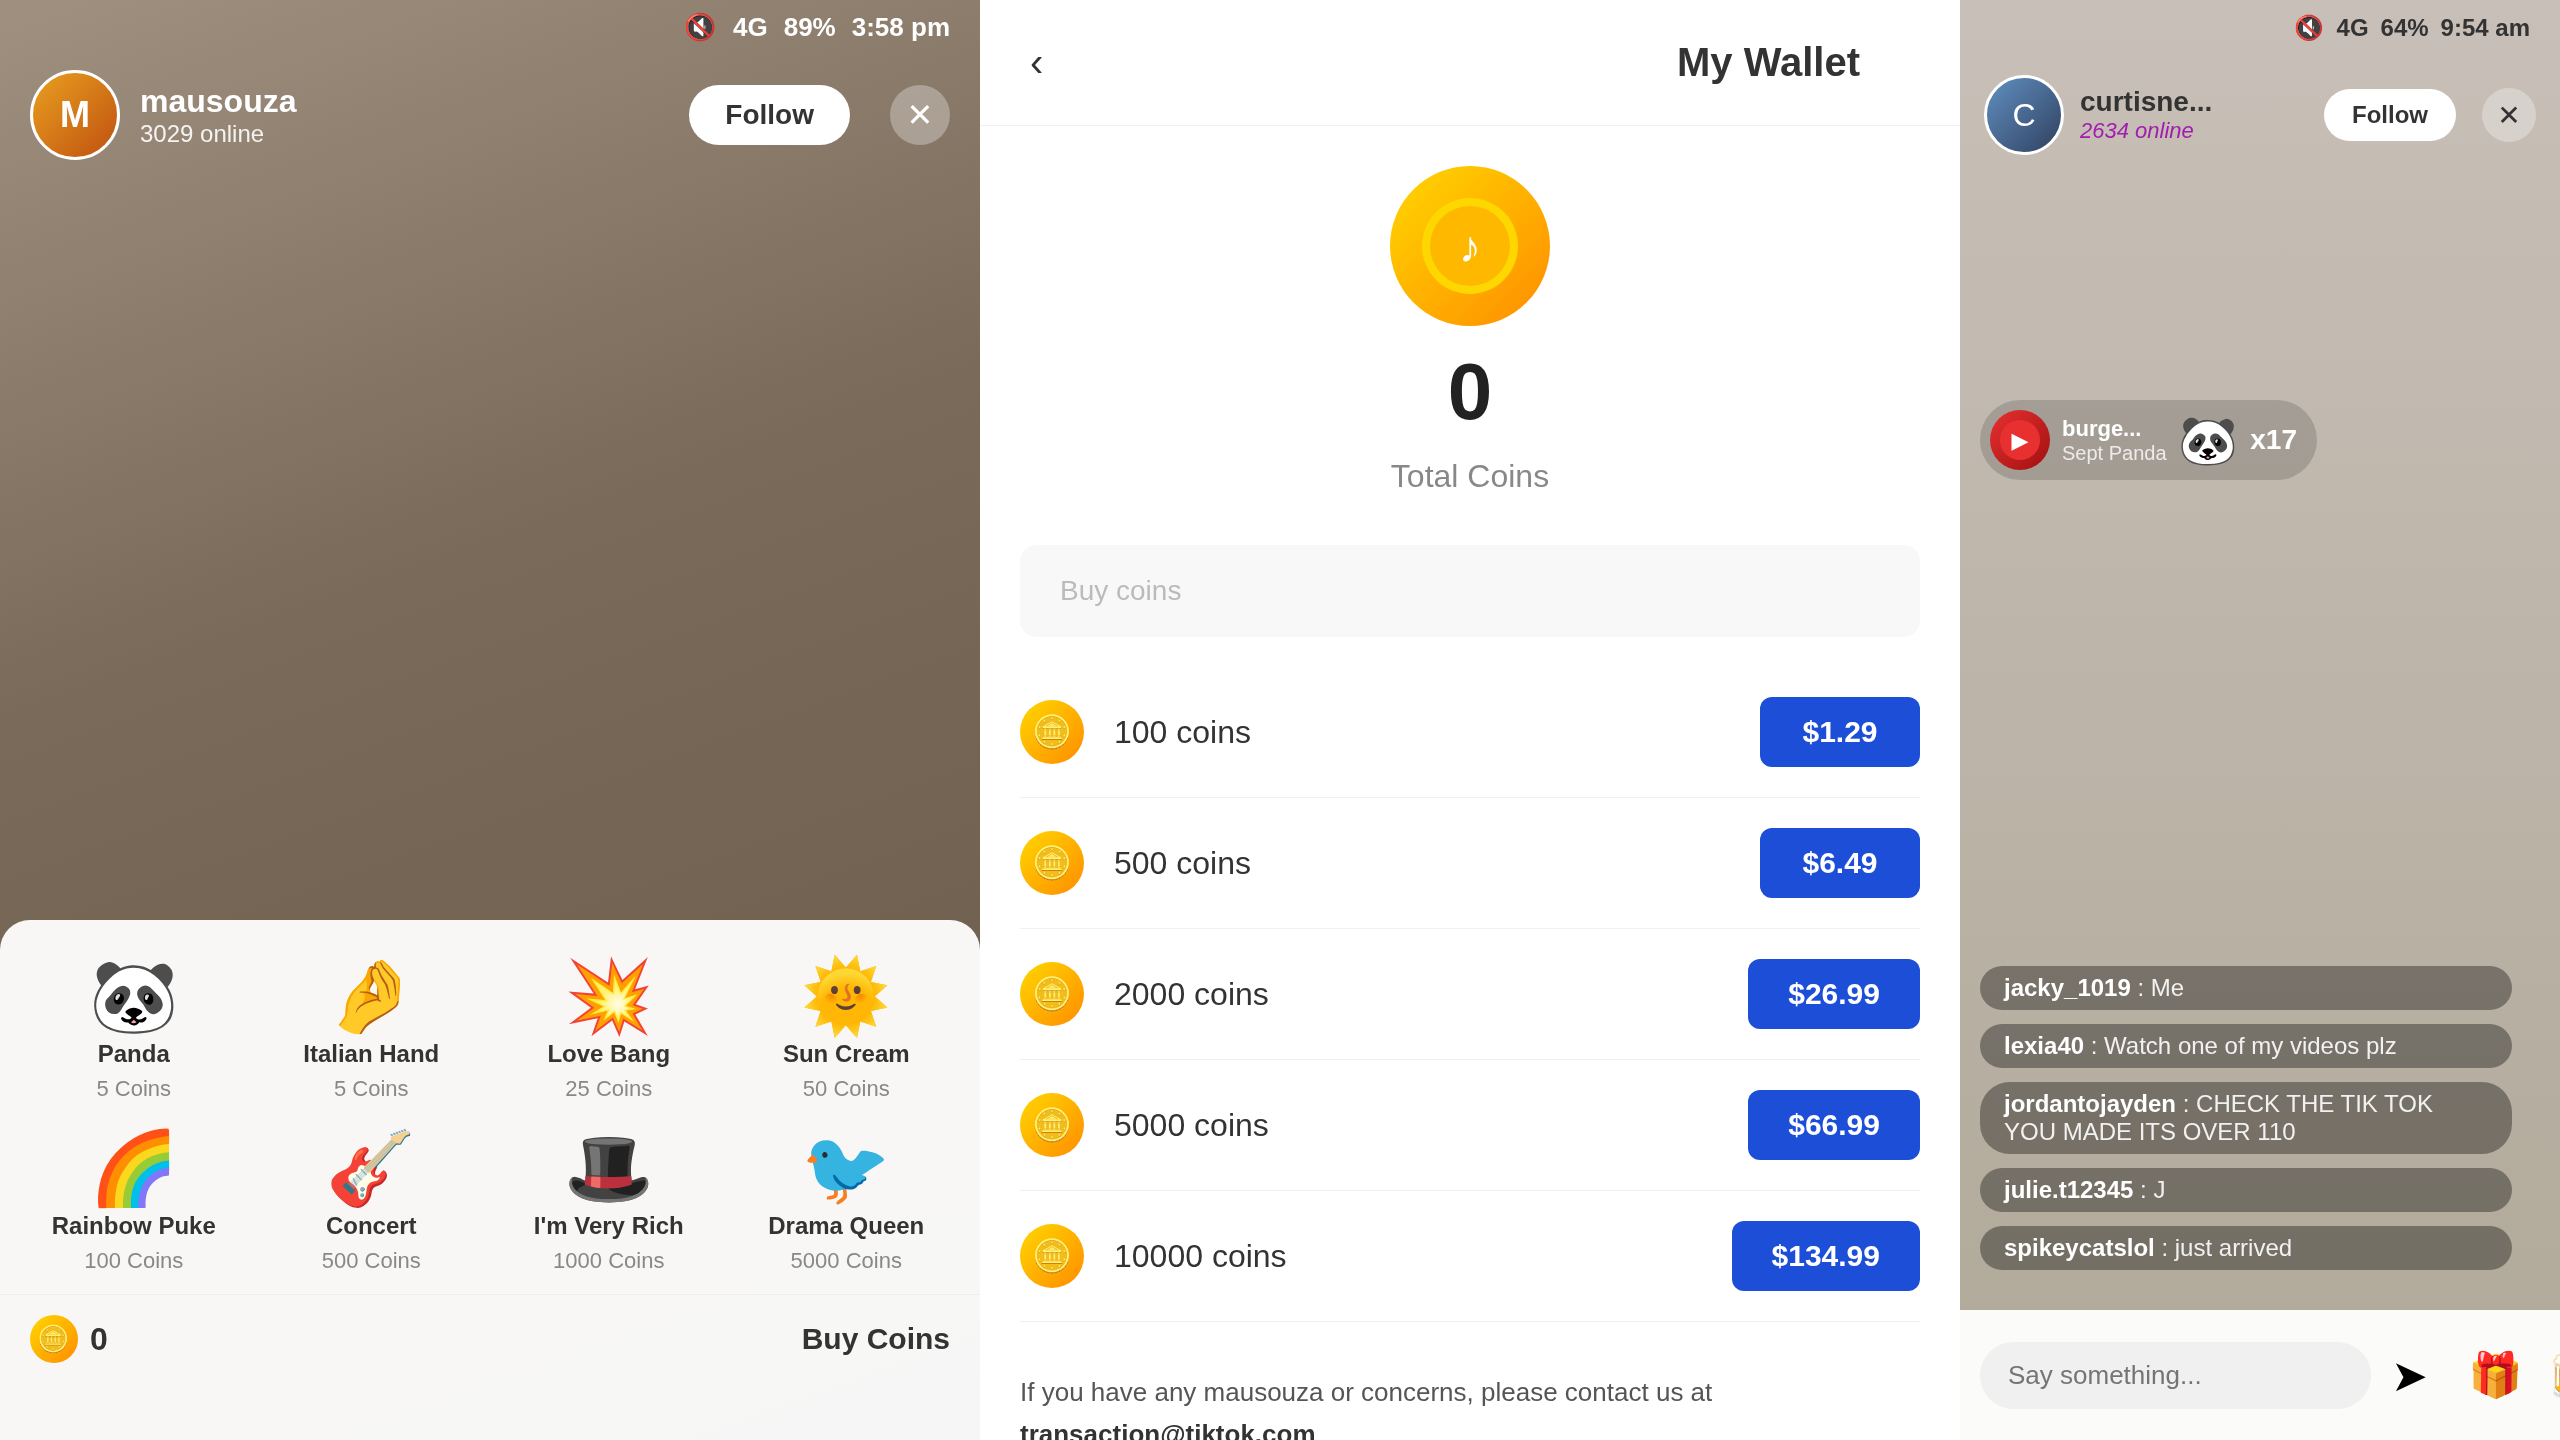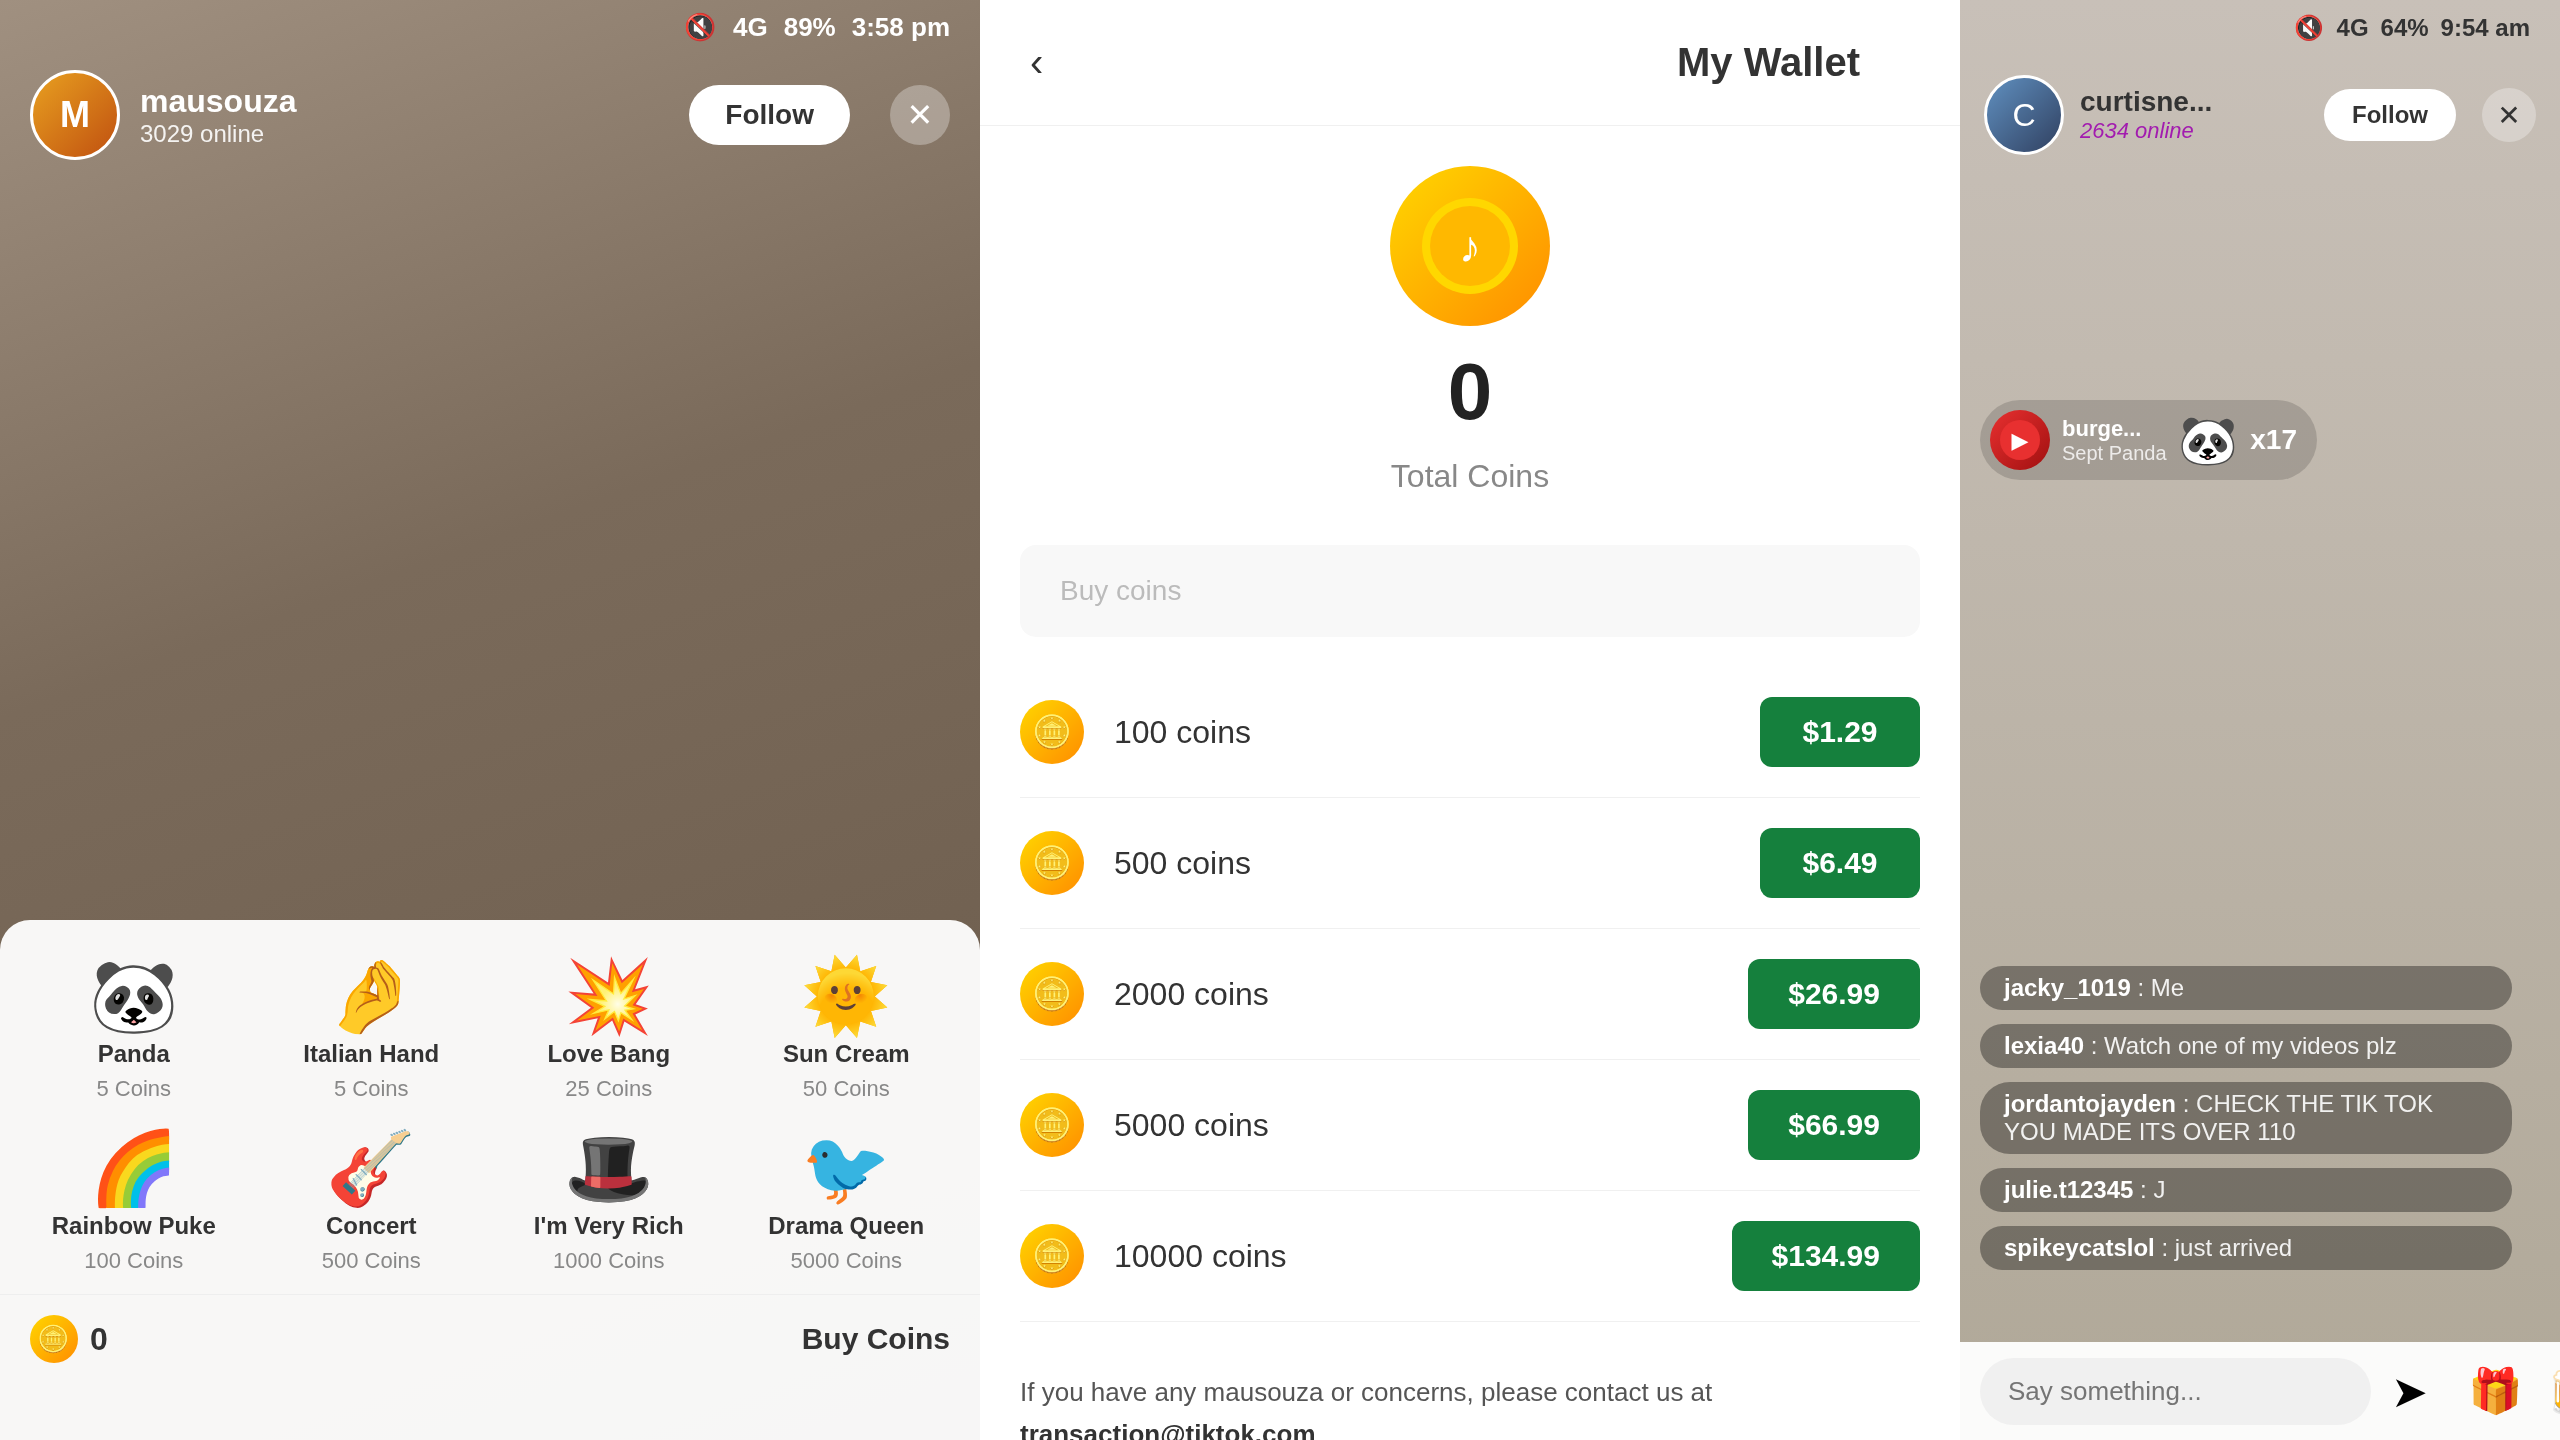--- a/index.html
+++ b/index.html
@@ -220,21 +220,21 @@
       font-size: 32px;
       flex-shrink: 0;
     }
     .pkg-label {
       flex: 1;
       font-size: 32px;
       color: #333;
       font-weight: 500;
     }
     .pkg-price-btn {
-      background: #15803d;
+      background: #1d4ed8;
       color: #fff;
       border: none;
       border-radius: 12px;
       padding: 18px 40px;
       font-size: 30px;
       font-weight: 700;
       cursor: pointer;
       min-width: 160px;
       text-align: center;
     }
@@ -359,21 +359,21 @@
       display: inline-block;
       max-width: 95%;
     }
     .chat-user { font-weight: 700; color: #fff; }
     .chat-text { color: rgba(255,255,255,0.9); }
 
     
     .right-bottom-bar {
       position: absolute;
       bottom: 0; left: 0; right: 0;
-      height: 98px;
+      height: 130px;
       background: rgba(255,255,255,0.95);
       display: flex;
       align-items: center;
       padding: 0 20px;
       gap: 20px;
     }
     .comment-input {
       flex: 1;
       background: #f0f0f0;
       border: none;

